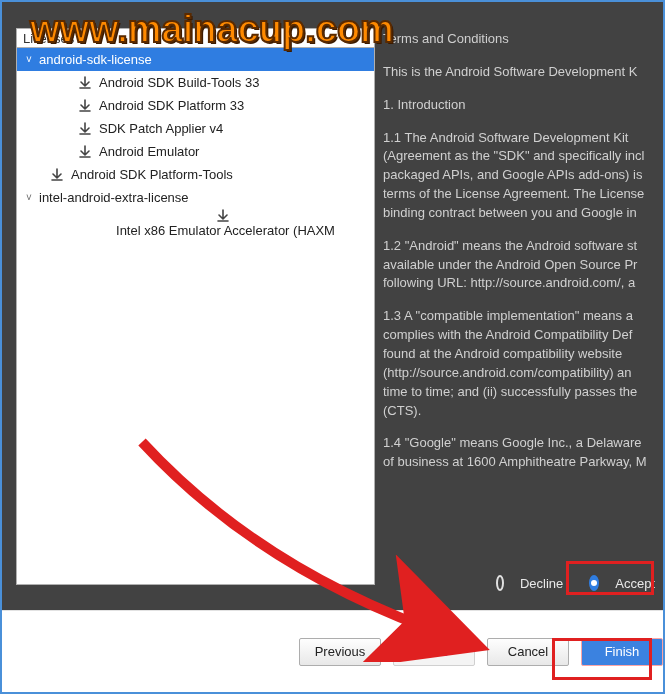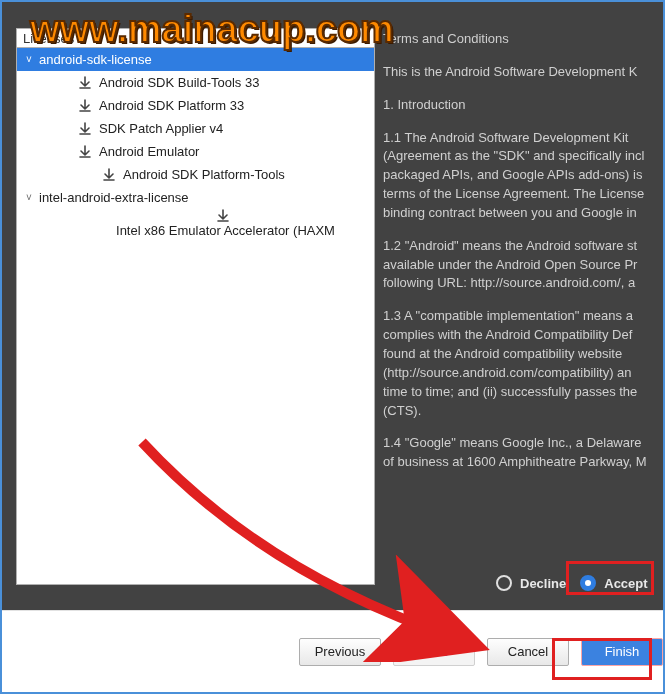--- a/index.html
+++ b/index.html
@@ -100,24 +100,23 @@
     margin-bottom: 14px;
   }
   .radio-row {
     position: absolute;
     top: 564px;
     left: 384px;
     right: 8px;
     height: 34px;
     display: flex;
     align-items: center;
-    gap: 4px;
+    gap: 12px;
     color: #e8e8e8;
     font-size: 13px;
-    font-weight: bold;
   }
   .radio-row {
     justify-content: flex-start;
     padding-left: 110px;
   }
   .radio {
     width: 16px; height: 16px;
     border-radius: 50%;
     border: 2px solid #e0e0e0;
     display: inline-flex;
@@ -256,21 +255,21 @@
             <span>SDK Patch Applier v4</span>
           </div>
           <div class="tree-row indent1" style="padding-left: 60px; text-align: center;">
             <span class="dl-icon">
               <svg width="14" height="14" viewBox="0 0 14 14">
                 <path d="M7 1 L7 9 M3 6 L7 10 L11 6 M2 12 L12 12" stroke="#444" stroke-width="1.6" fill="none" stroke-linecap="round" stroke-linejoin="round"></path>
               </svg>
             </span>
             <span>Android Emulator</span>
           </div>
-          <div class="tree-row indent1" style="padding-left: 84px;">
+          <div class="tree-row indent1" style="padding-left: 32px;">
             <span class="dl-icon">
               <svg width="14" height="14" viewBox="0 0 14 14">
                 <path d="M7 1 L7 9 M3 6 L7 10 L11 6 M2 12 L12 12" stroke="#444" stroke-width="1.6" fill="none" stroke-linecap="round" stroke-linejoin="round"></path>
               </svg>
             </span>
             <span>Android SDK Platform-Tools</span>
           </div>
           <div class="tree-row">
             <span class="chevron">˅</span>
             <span>intel-android-extra-license</span>

